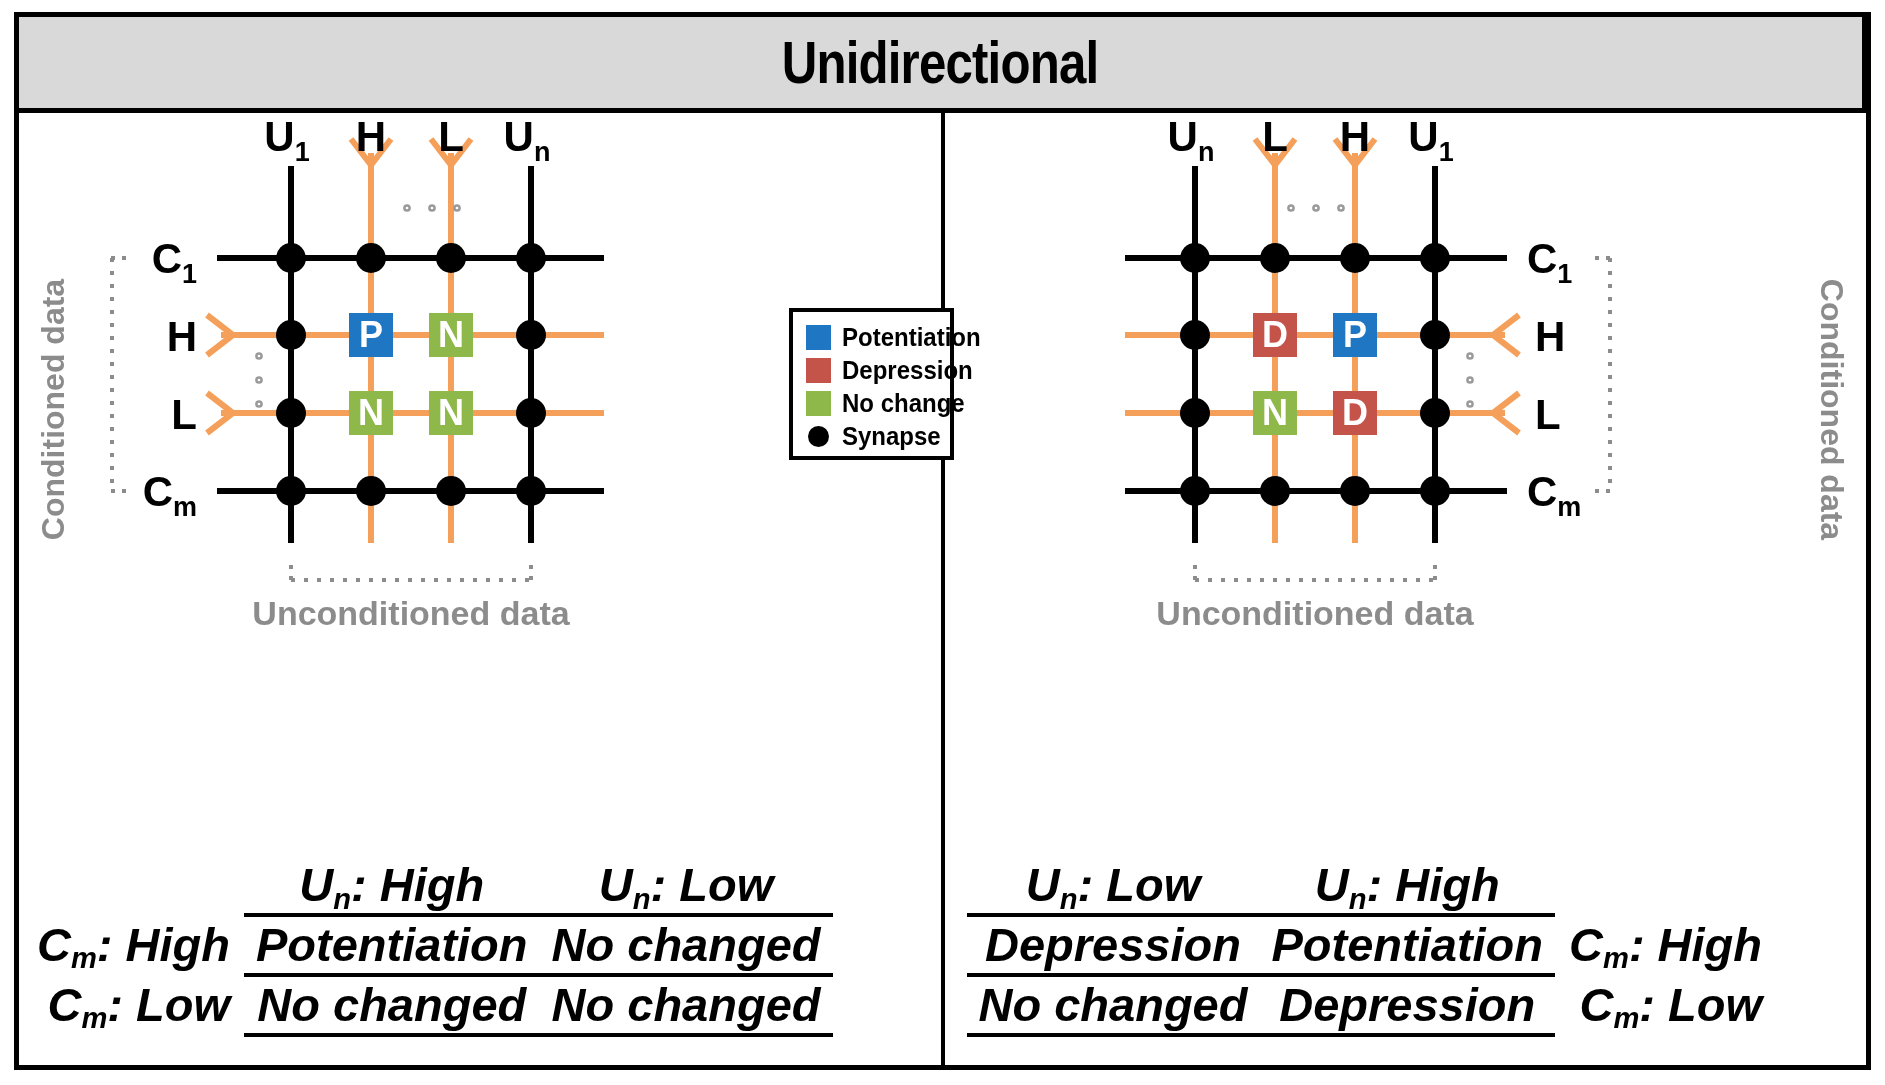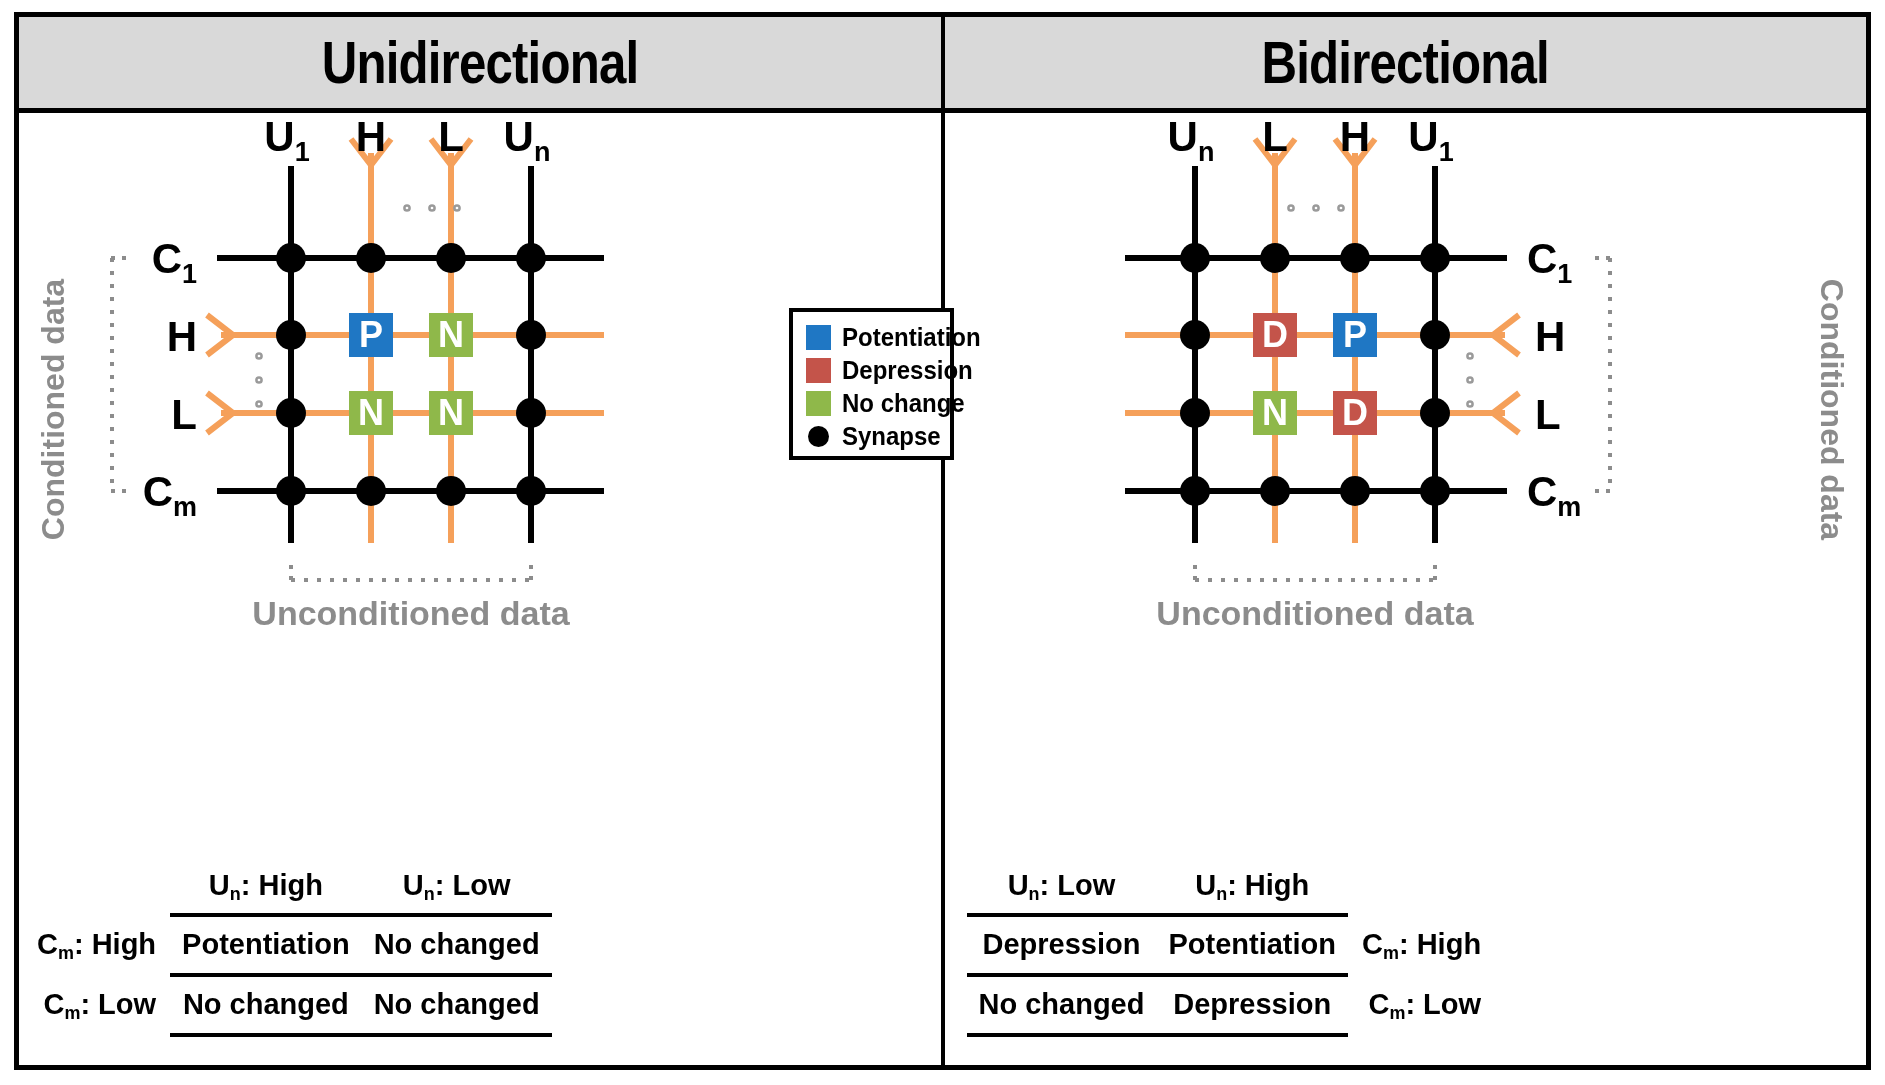--- a/index.html
+++ b/index.html
@@ -27,21 +27,21 @@
   #legend{position:absolute;left:770px;top:291px;width:165px;height:152px;background:#fff;border:4px solid #000;box-sizing:border-box;padding:9px 0 0 13px;z-index:40;}
   .legend-row{display:flex;align-items:center;height:33px;}
   .legend-swatch{width:25px;height:25px;flex:0 0 25px;}
   .legend-dot{width:25px;height:25px;flex:0 0 25px;display:flex;align-items:center;justify-content:center;}
   .legend-dot i{display:block;width:21px;height:21px;border-radius:50%;background:#000;}
   .legend-label{margin-left:11px;font-size:25px;font-weight:bold;color:#000;white-space:nowrap;transform:scaleX(0.96);transform-origin:left center;}
 
   
   .truth{position:absolute;bottom:28px;font-size:0;}
   .truth table{border-collapse:collapse;}
-  .truth td{padding:0;vertical-align:middle;white-space:nowrap;font-size:29px;font-weight:bold;color:#000;line-height:1.16;height:56px;}
+  .truth td{padding:0;vertical-align:middle;white-space:nowrap;font-size:47px;font-weight:bold;color:#000;line-height:1.16;height:56px;font-style:italic;}
   .truth .rowlab{padding-right:14px;text-align:right;}
   .truth .rowlab.right{padding-right:0;padding-left:14px;}
   .truth .cell{text-align:center;padding:0 12px;}
   .truth .hdr{text-align:center;padding:0 12px;height:52px;}
   .truth .ruled{border-top:4px solid #000;border-bottom:4px solid #000;}
   .c-pot{color:#1f77c4;}
   .c-dep{color:#c4544a;}
   .c-blk{color:#000;}
 
   sub{font-size:0.62em;vertical-align:baseline;position:relative;top:0.26em;font-weight:bold;}
@@ -52,23 +52,20 @@
   .sidelabel.rightside{right:-96px;top:278px;transform:rotate(90deg);transform-origin:center;}
 </style>
 </head>
 <body>
 
 <div id="figure">
 
   <div class="header-band">
     <div class="header-cell left">
       <span class="header-title">Unidirectional</span>
-    </div>
-    <div class="header-cell">
-      <span class="header-title">Bidirectional</span>
     </div>
   </div>
 
   <div class="panels">
 
     <div class="panel left">
 
       <span class="sidelabel leftside">Conditioned data</span>
 
       <svg class="crossbar" width="924" height="560" viewBox="0 0 924 560">

